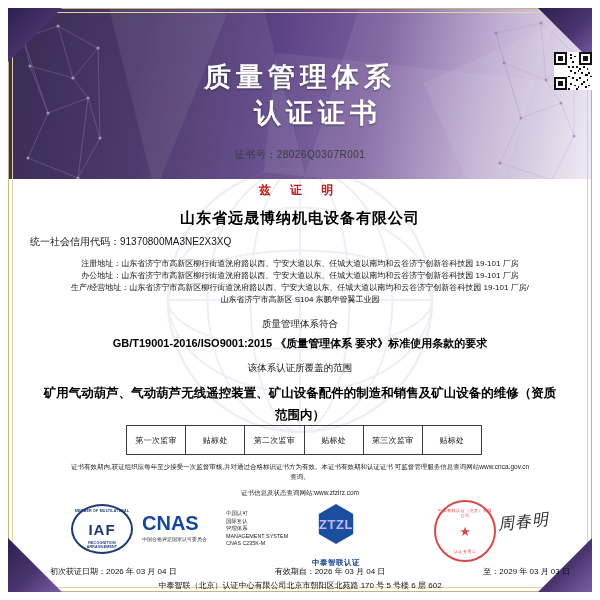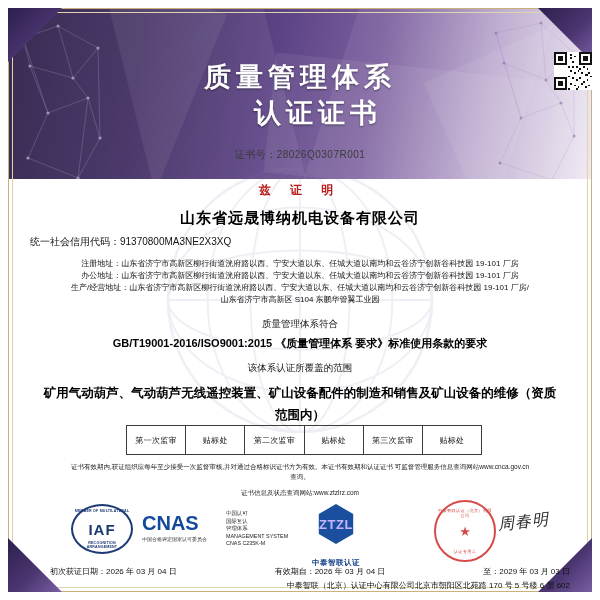--- a/index.html
+++ b/index.html
@@ -385,21 +385,21 @@
     color: #111;
     z-index: 3;
     margin-left: 20px;
   }
   .footer {
     position: absolute;
     left: 30px;
     right: 30px;
     top: 580px;
     display: flex;
-    justify-content: flex-end;
+    justify-content: center;
     font-size: 8px;
     color: #111;
     z-index: 3;
   }
 </style>
 </head>
 <body>
 
 <div id="cert">
 

